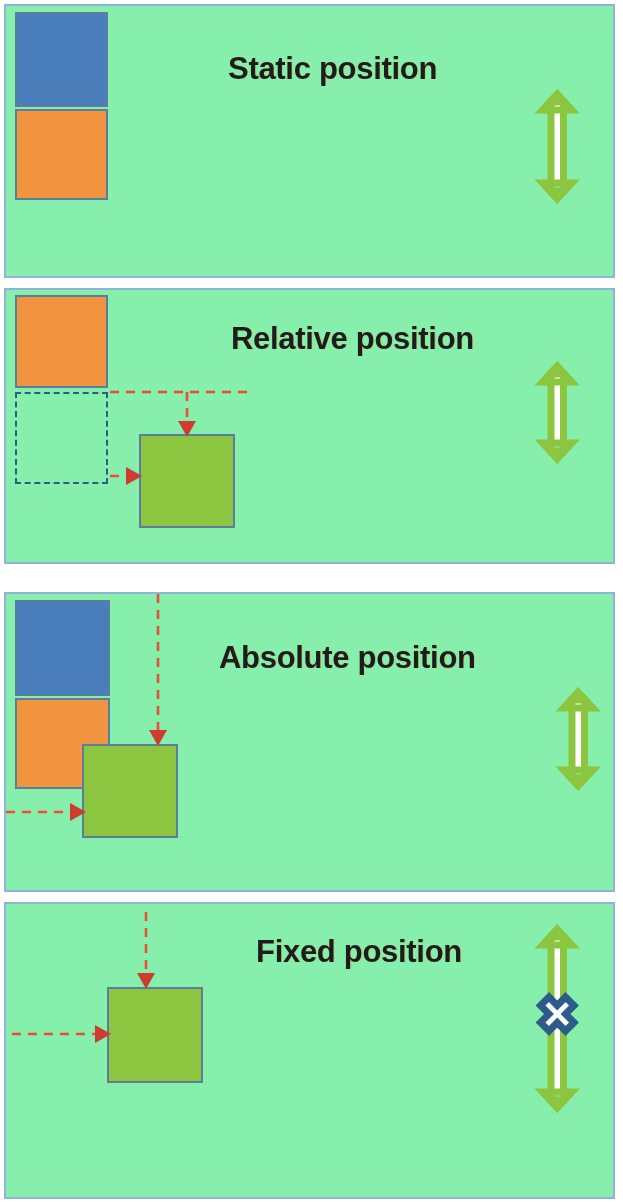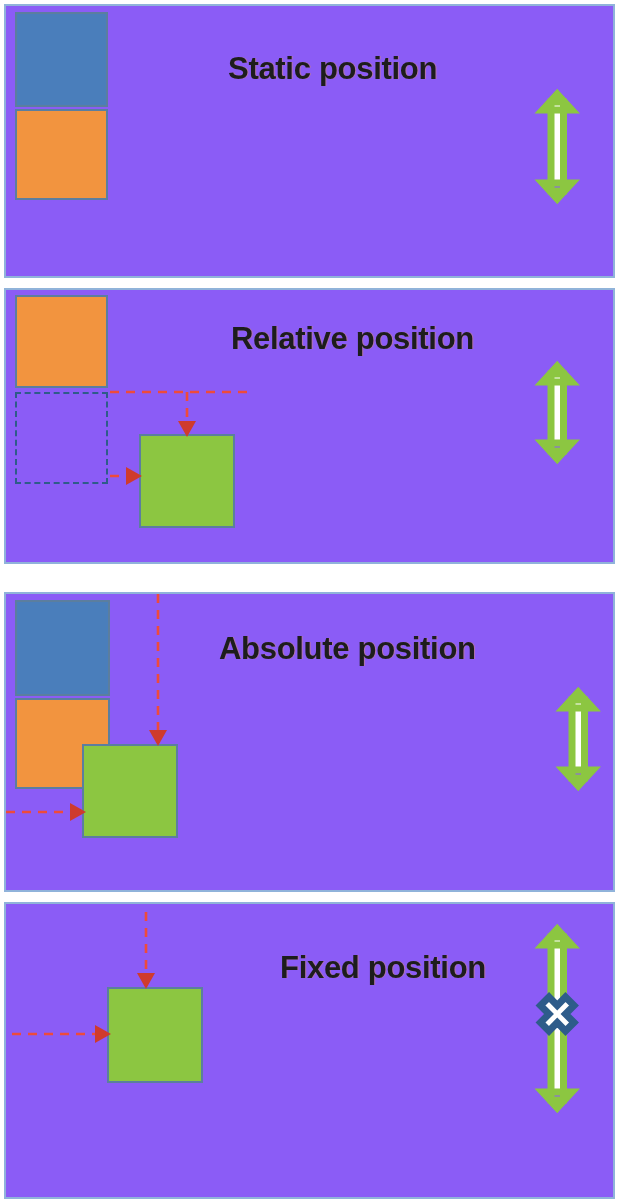--- a/index.html
+++ b/index.html
@@ -23,21 +23,21 @@
     background: #ffffff;
   }
 
   
   .panel {
     position: absolute;
     left: 4px;
     width: 611px;
     box-sizing: border-box;
     border: 2px solid #90b3da;
-    background: #8b5cf6;
+    background: #86efac;
     overflow: visible;
   }
   .panel-inner {
     position: absolute;
     inset: 0;
     overflow: hidden;
   }
 
   #panel-static   { top: 4px;   height: 274px; }
   #panel-relative { top: 288px; height: 276px; }
@@ -157,21 +157,21 @@
                    M551.25 169 L566 153 L536.5 153 Z"></path>
         </g>
       </svg>
 
     </div>
   </div>
 
   <div class="panel" id="panel-absolute">
     <div class="panel-inner">
 
-      <div class="panel-title" style="left:213px; top:39px;">Absolute position</div>
+      <div class="panel-title" style="left:213px; top:48px;">Absolute position</div>
 
       <div class="block blue" style="left:9px; top:6px;   width:95px; height:96px;"></div>
       <div class="block orange" style="left:9px; top:104px; width:95px; height:91px;"></div>
       <div class="block green" style="left:76px; top:150px; width:96px; height:94px;"></div>
 
       <svg class="vec" width="611" height="300" viewBox="0 0 611 300">
 
         <g>
           <path class="dash-line" d="M152 0 L152 140"></path>
           <path class="dash-head" d="M152 152 L161 136 L143 136 Z"></path>
@@ -188,21 +188,21 @@
                    M572.25 192 L587 176 L557.5 176 Z"></path>
         </g>
       </svg>
 
     </div>
   </div>
 
   <div class="panel" id="panel-fixed">
     <div class="panel-inner">
 
-      <div class="panel-title" style="left:250px; top:48px;margin-left:24px;">Fixed position</div>
+      <div class="panel-title" style="left:250px; top:32px;">Fixed position</div>
 
       <div class="block green" style="left:101px; top:83px; width:96px; height:96px;"></div>
 
       <svg class="vec" width="611" height="297" viewBox="0 0 611 297">
 
         <g>
           <path class="dash-line" d="M140 8 L140 72"></path>
           <path class="dash-head" d="M140 85 L149 69 L131 69 Z"></path>
         </g>
 

